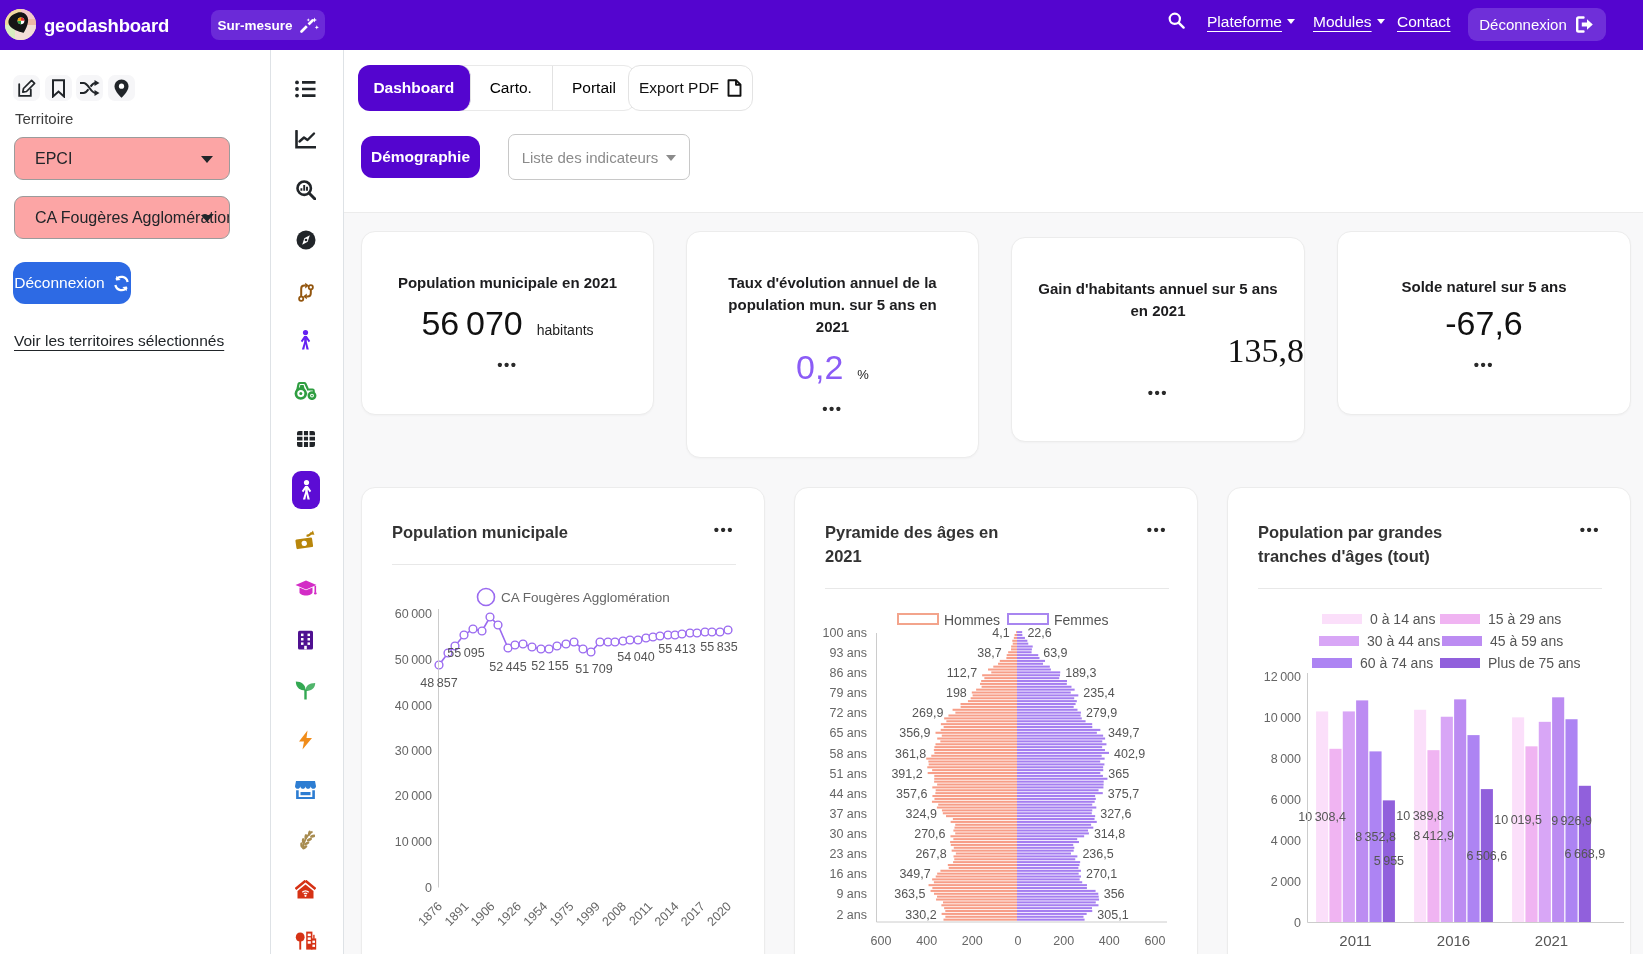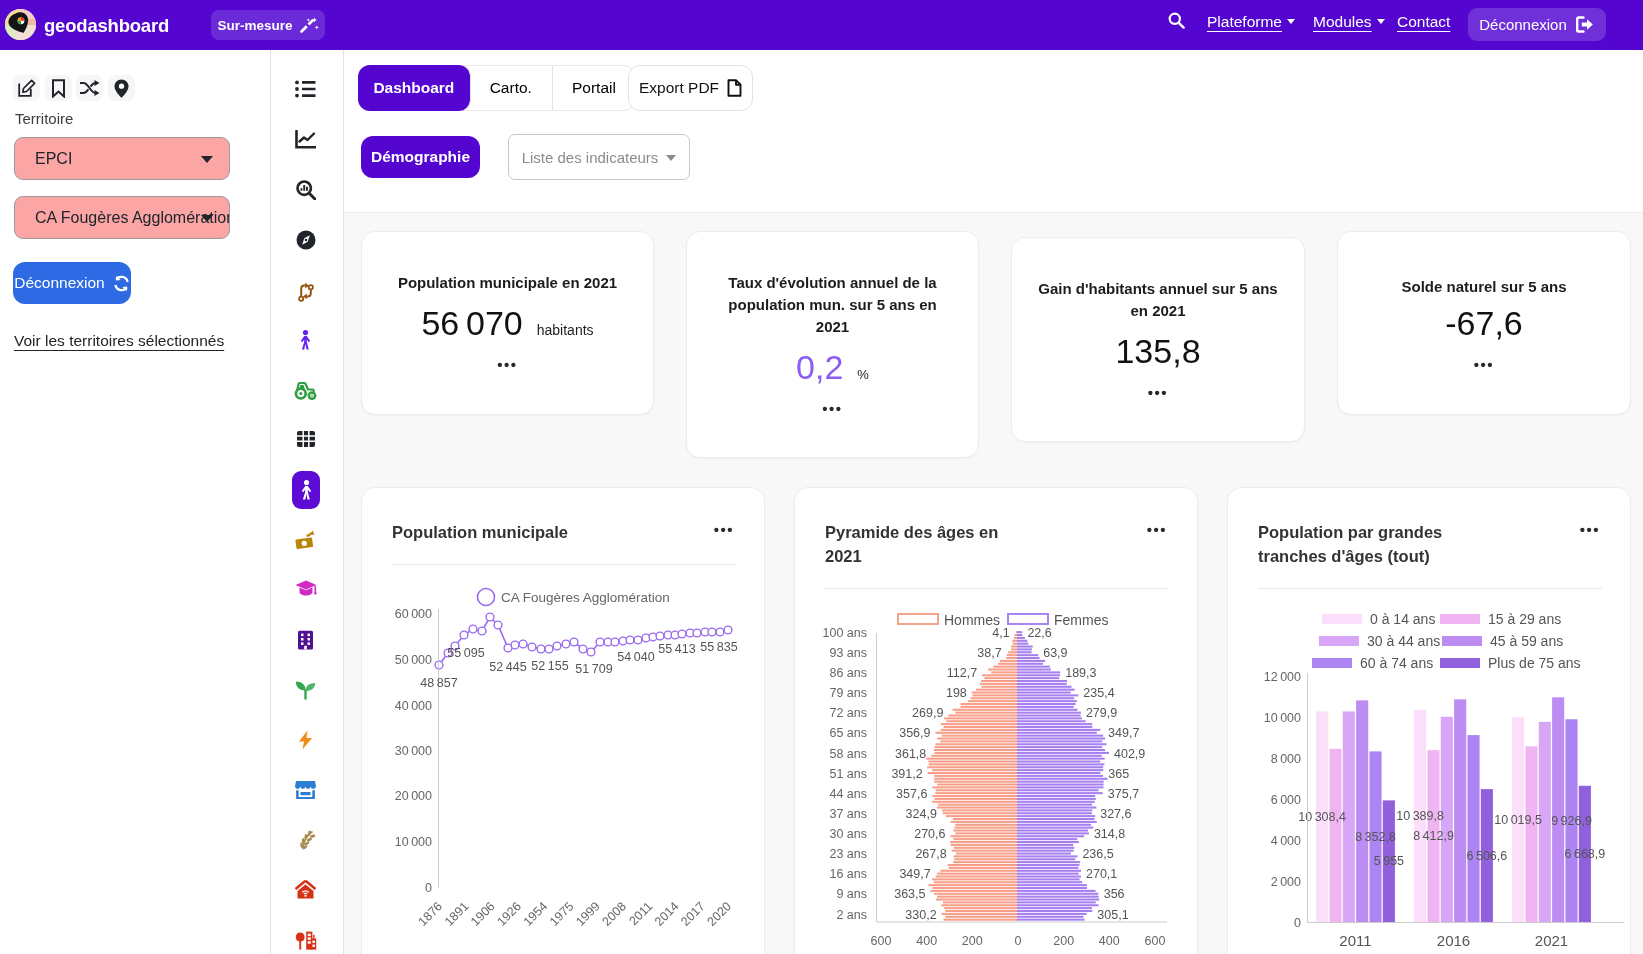--- a/index.html
+++ b/index.html
@@ -319,21 +319,21 @@
     <div class="abs" style="left:0;top:72px;width:100%;text-align:center;"><span style="font-size:34px;color:#111;">56 070</span><span style="font-size:14px;color:#222;margin-left:14px;">habitants</span></div>
     <div class="kpi-dots" style="top:124px;">•••</div>
   </div>
 <div class="card" style="left:686px;top:231px;width:293px;height:227px;">
     <div class="kpi-t" style="top:40px;">Taux d'évolution annuel de la<br>population mun. sur 5 ans en<br>2021</div>
     <div class="abs" style="left:0;top:116px;width:100%;text-align:center;"><span style="font-size:34px;color:#8b5cf6;">0,2</span><span style="font-size:13px;color:#222;margin-left:14px;">%</span></div>
     <div class="kpi-dots" style="top:168px;">•••</div>
   </div>
 <div class="card" style="left:1011px;top:237px;width:294px;height:205px;">
     <div class="kpi-t" style="top:40px;">Gain d'habitants annuel sur 5 ans<br>en 2021</div>
-    <div class="abs" style="left:0;top:94px;width:100%;text-align:center;"><span style="font-size:34px;color:#111;">135,8</span></div>
+    <div class="abs" style="left:0;top:94px;width:100%;text-align:right;font-family:Liberation Serif, serif;"><span style="font-size:34px;color:#111;">135,8</span></div>
     <div class="kpi-dots" style="top:146px;">•••</div>
   </div>
 <div class="card" style="left:1337px;top:231px;width:294px;height:184px;">
     <div class="kpi-t" style="top:44px;">Solde naturel sur 5 ans</div>
     <div class="abs" style="left:0;top:72px;width:100%;text-align:center;"><span style="font-size:34px;color:#111;">-67,6</span></div>
     <div class="kpi-dots" style="top:124px;">•••</div>
   </div>
 <div class="card" style="left:361px;top:487px;width:404px;height:500px;">
     <div class="ch-title" style="left:30px;top:32px;">Population municipale</div>
     <div class="ch-dots" style="right:30px;top:33px;">•••</div>

